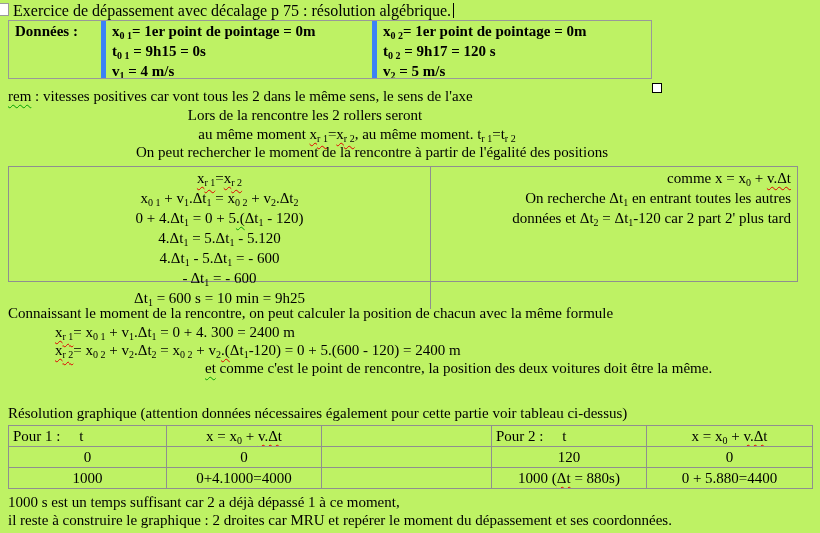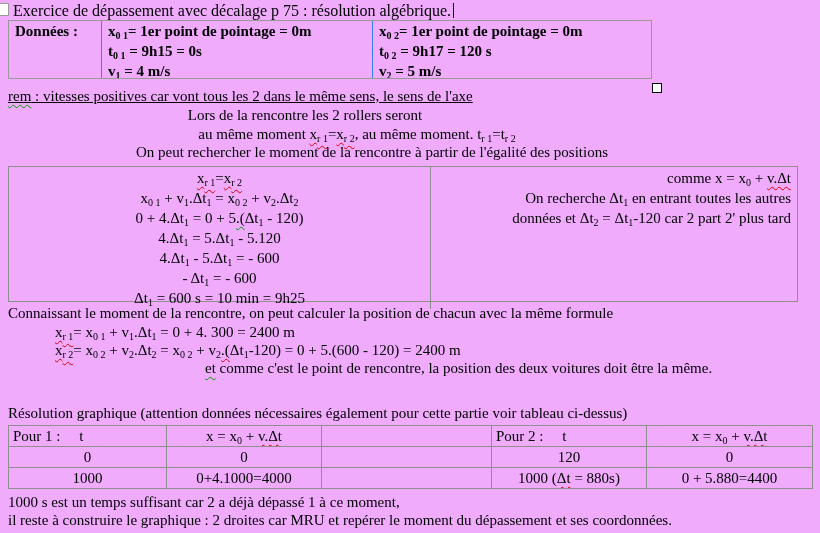--- a/index.html
+++ b/index.html
@@ -1,39 +1,39 @@
 <!DOCTYPE html>
 <html><head>
 <meta charset="utf-8">
 <style>
   html,body{margin:0;padding:0;background:#fff;}
-  .page{position:relative;width:820px;height:533px;background:#f0abfc;overflow:hidden;
+  .page{position:relative;width:820px;height:533px;background:#bef264;overflow:hidden;
         font-family:"Liberation Serif","DejaVu Serif",serif;font-size:15px;color:#000;}
   .abs{position:absolute;white-space:nowrap;line-height:19px;}
   .center{text-align:center;}
   .sub{font-size:10px;position:relative;top:3px;}
   .wavy-red{text-decoration-line:underline;text-decoration-style:wavy;text-decoration-color:#e00000;
             text-decoration-thickness:1px;text-underline-offset:3px;}
   .wavy-green{text-decoration-line:underline;text-decoration-style:wavy;text-decoration-color:#00a000;
             text-decoration-thickness:1px;text-underline-offset:3px;}
   .title{left:13px;top:1px;font-size:16px;}
   .caret{display:inline-block;width:1px;height:15px;background:#000;margin-left:2px;vertical-align:-2px;}
   .anchor-frag{position:absolute;left:-5px;top:3px;width:12px;height:11px;border:1px solid #9a9a9a;background:#fff;}
   
   .t1{left:8px;top:20px;width:644px;height:59px;display:grid;grid-template-columns:92px 271px 1fr;
       border:1px solid #999;box-sizing:border-box;}
   .t1 .cell{padding:1px 6px;line-height:19px;white-space:nowrap;overflow:hidden;font-weight:bold;}
-  .t1 .cell + .cell{border-left:1px solid #3b82f6;}
+  .t1 .cell + .cell{border-left:5px solid #3b82f6;}
   .handle-square{position:absolute;left:652px;top:83px;width:8px;height:8px;border:1px solid #000;background:#fff;}
-  .rem-line{left:8px;top:87px;text-decoration:underline;}
+  .rem-line{left:8px;top:87px;}
   .lors-line{left:0;width:610px;top:106px;}
   .endroit-line{left:0;width:714px;top:125px;}
   .onpeut-line{left:0;width:744px;top:143px;}
   
-  .t2{left:8px;top:166px;width:790px;height:136px;display:grid;grid-template-columns:422px 1fr;
+  .t2{left:8px;top:166px;width:790px;height:116px;display:grid;grid-template-columns:422px 1fr;
       border:1px solid #8f8f8f;box-sizing:border-box;}
   .t2 .lcell{border-right:1px solid #8f8f8f;text-align:center;padding-top:2px;line-height:19px;white-space:nowrap;}
   .t2 .rcell{text-align:right;padding:2px 6px 0 0;line-height:19px;white-space:nowrap;}
   .connaissant-line{left:8px;top:304px;}
   .xr1-line{left:55px;top:323px;}
   .xr2-line{left:55px;top:341px;}
   .etcomme-line{left:205px;top:359px;}
   .resolution-line{left:8px;top:404px;}
   
   .t3{left:8px;top:425px;width:805px;display:grid;grid-template-columns:157px 155px 170px 155px 1fr;

